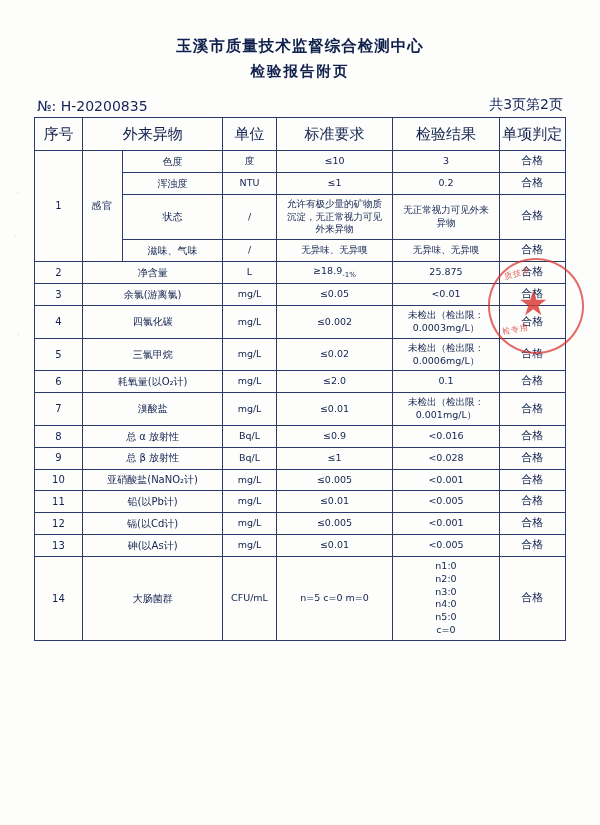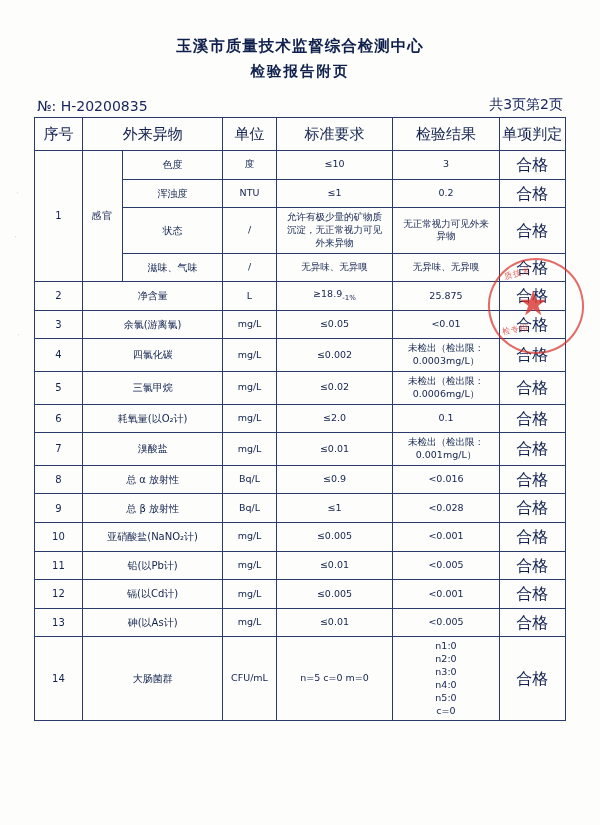--- a/index.html
+++ b/index.html
@@ -65,21 +65,21 @@
   table.report th {
     font-weight: normal;
     font-size: 15px;
     height: 26px;
   }
   td.r-idx { font-size: 10px; }
   td.r-item { font-size: 10px; }
   td.r-unit { font-size: 9.5px; }
   td.r-std  { font-size: 9.5px; }
   td.r-res  { font-size: 9.5px; }
-  td.r-judge{ font-size: 16px; }
+  td.r-judge{ font-size: 11px; }
   .cell-multiline {
     white-space: pre-line;
   }
   .sense-label {
     letter-spacing: 1px;
   }
   .tall-row td { height: 30px; }
   .coliform-lines {
     text-align: left;
     padding-left: 22px;

